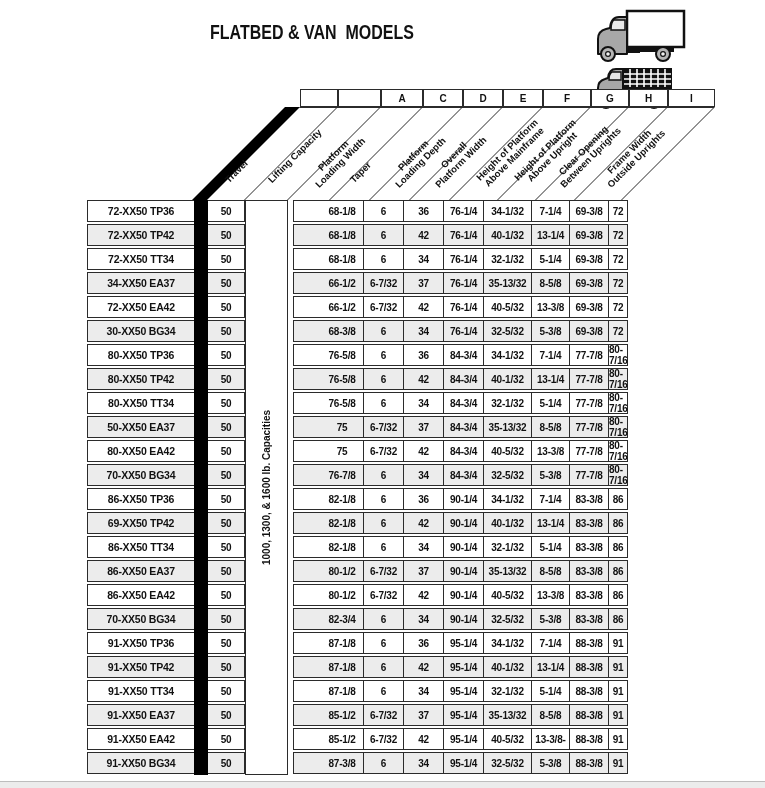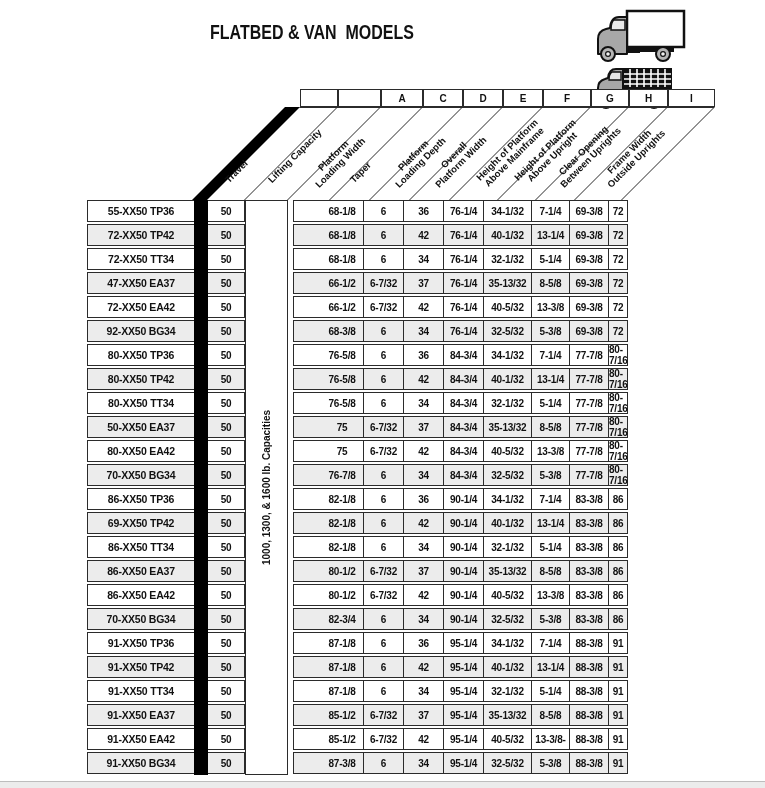--- a/index.html
+++ b/index.html
@@ -191,21 +191,21 @@
           <div>Between Uprights</div>
         </div>
         <div class="diag-label" style="left: 612px; top: 170px;">
           <div>Frame Width</div>
           <div>Outside Uprights</div>
         </div>
       </div>
     <div id="rows-host">
         <div class="row" style="top: 200px;">
           <div class="segA">
-            <div class="cell model-cell">55-XX50 TP36</div>
+            <div class="cell model-cell">72-XX50 TP36</div>
             <div class="stripe-spacer"></div>
             <div class="cell travel-cell">50</div>
           </div>
           <div class="segB">
             <div class="cell" style="flex: 0 0 42px;">68-1/8</div>
             <div class="cell" style="flex: 0 0 40px;">6</div>
             <div class="cell" style="flex: 0 0 40px;">36</div>
             <div class="cell" style="flex: 0 0 40px;">76-1/4</div>
             <div class="cell" style="flex: 0 0 48px;">34-1/32</div>
             <div class="cell" style="flex: 0 0 38px;">7-1/4</div>
@@ -242,21 +242,21 @@
             <div class="cell" style="flex: 0 0 40px;">34</div>
             <div class="cell" style="flex: 0 0 40px;">76-1/4</div>
             <div class="cell" style="flex: 0 0 48px;">32-1/32</div>
             <div class="cell" style="flex: 0 0 38px;">5-1/4</div>
             <div class="cell" style="flex: 0 0 39px;">69-3/8</div>
             <div class="cell" style="flex: 1 1 auto;">72</div>
           </div>
         </div>
         <div class="row alt" style="top: 272px;">
           <div class="segA">
-            <div class="cell model-cell">47-XX50 EA37</div>
+            <div class="cell model-cell">34-XX50 EA37</div>
             <div class="stripe-spacer"></div>
             <div class="cell travel-cell">50</div>
           </div>
           <div class="segB">
             <div class="cell" style="flex: 0 0 42px;">66-1/2</div>
             <div class="cell" style="flex: 0 0 40px;">6-7/32</div>
             <div class="cell" style="flex: 0 0 40px;">37</div>
             <div class="cell" style="flex: 0 0 40px;">76-1/4</div>
             <div class="cell" style="flex: 0 0 48px;">35-13/32</div>
             <div class="cell" style="flex: 0 0 38px;">8-5/8</div>
@@ -276,21 +276,21 @@
             <div class="cell" style="flex: 0 0 40px;">42</div>
             <div class="cell" style="flex: 0 0 40px;">76-1/4</div>
             <div class="cell" style="flex: 0 0 48px;">40-5/32</div>
             <div class="cell" style="flex: 0 0 38px;">13-3/8</div>
             <div class="cell" style="flex: 0 0 39px;">69-3/8</div>
             <div class="cell" style="flex: 1 1 auto;">72</div>
           </div>
         </div>
         <div class="row alt" style="top: 320px;">
           <div class="segA">
-            <div class="cell model-cell">92-XX50 BG34</div>
+            <div class="cell model-cell">30-XX50 BG34</div>
             <div class="stripe-spacer"></div>
             <div class="cell travel-cell">50</div>
           </div>
           <div class="segB">
             <div class="cell" style="flex: 0 0 42px;">68-3/8</div>
             <div class="cell" style="flex: 0 0 40px;">6</div>
             <div class="cell" style="flex: 0 0 40px;">34</div>
             <div class="cell" style="flex: 0 0 40px;">76-1/4</div>
             <div class="cell" style="flex: 0 0 48px;">32-5/32</div>
             <div class="cell" style="flex: 0 0 38px;">5-3/8</div>

